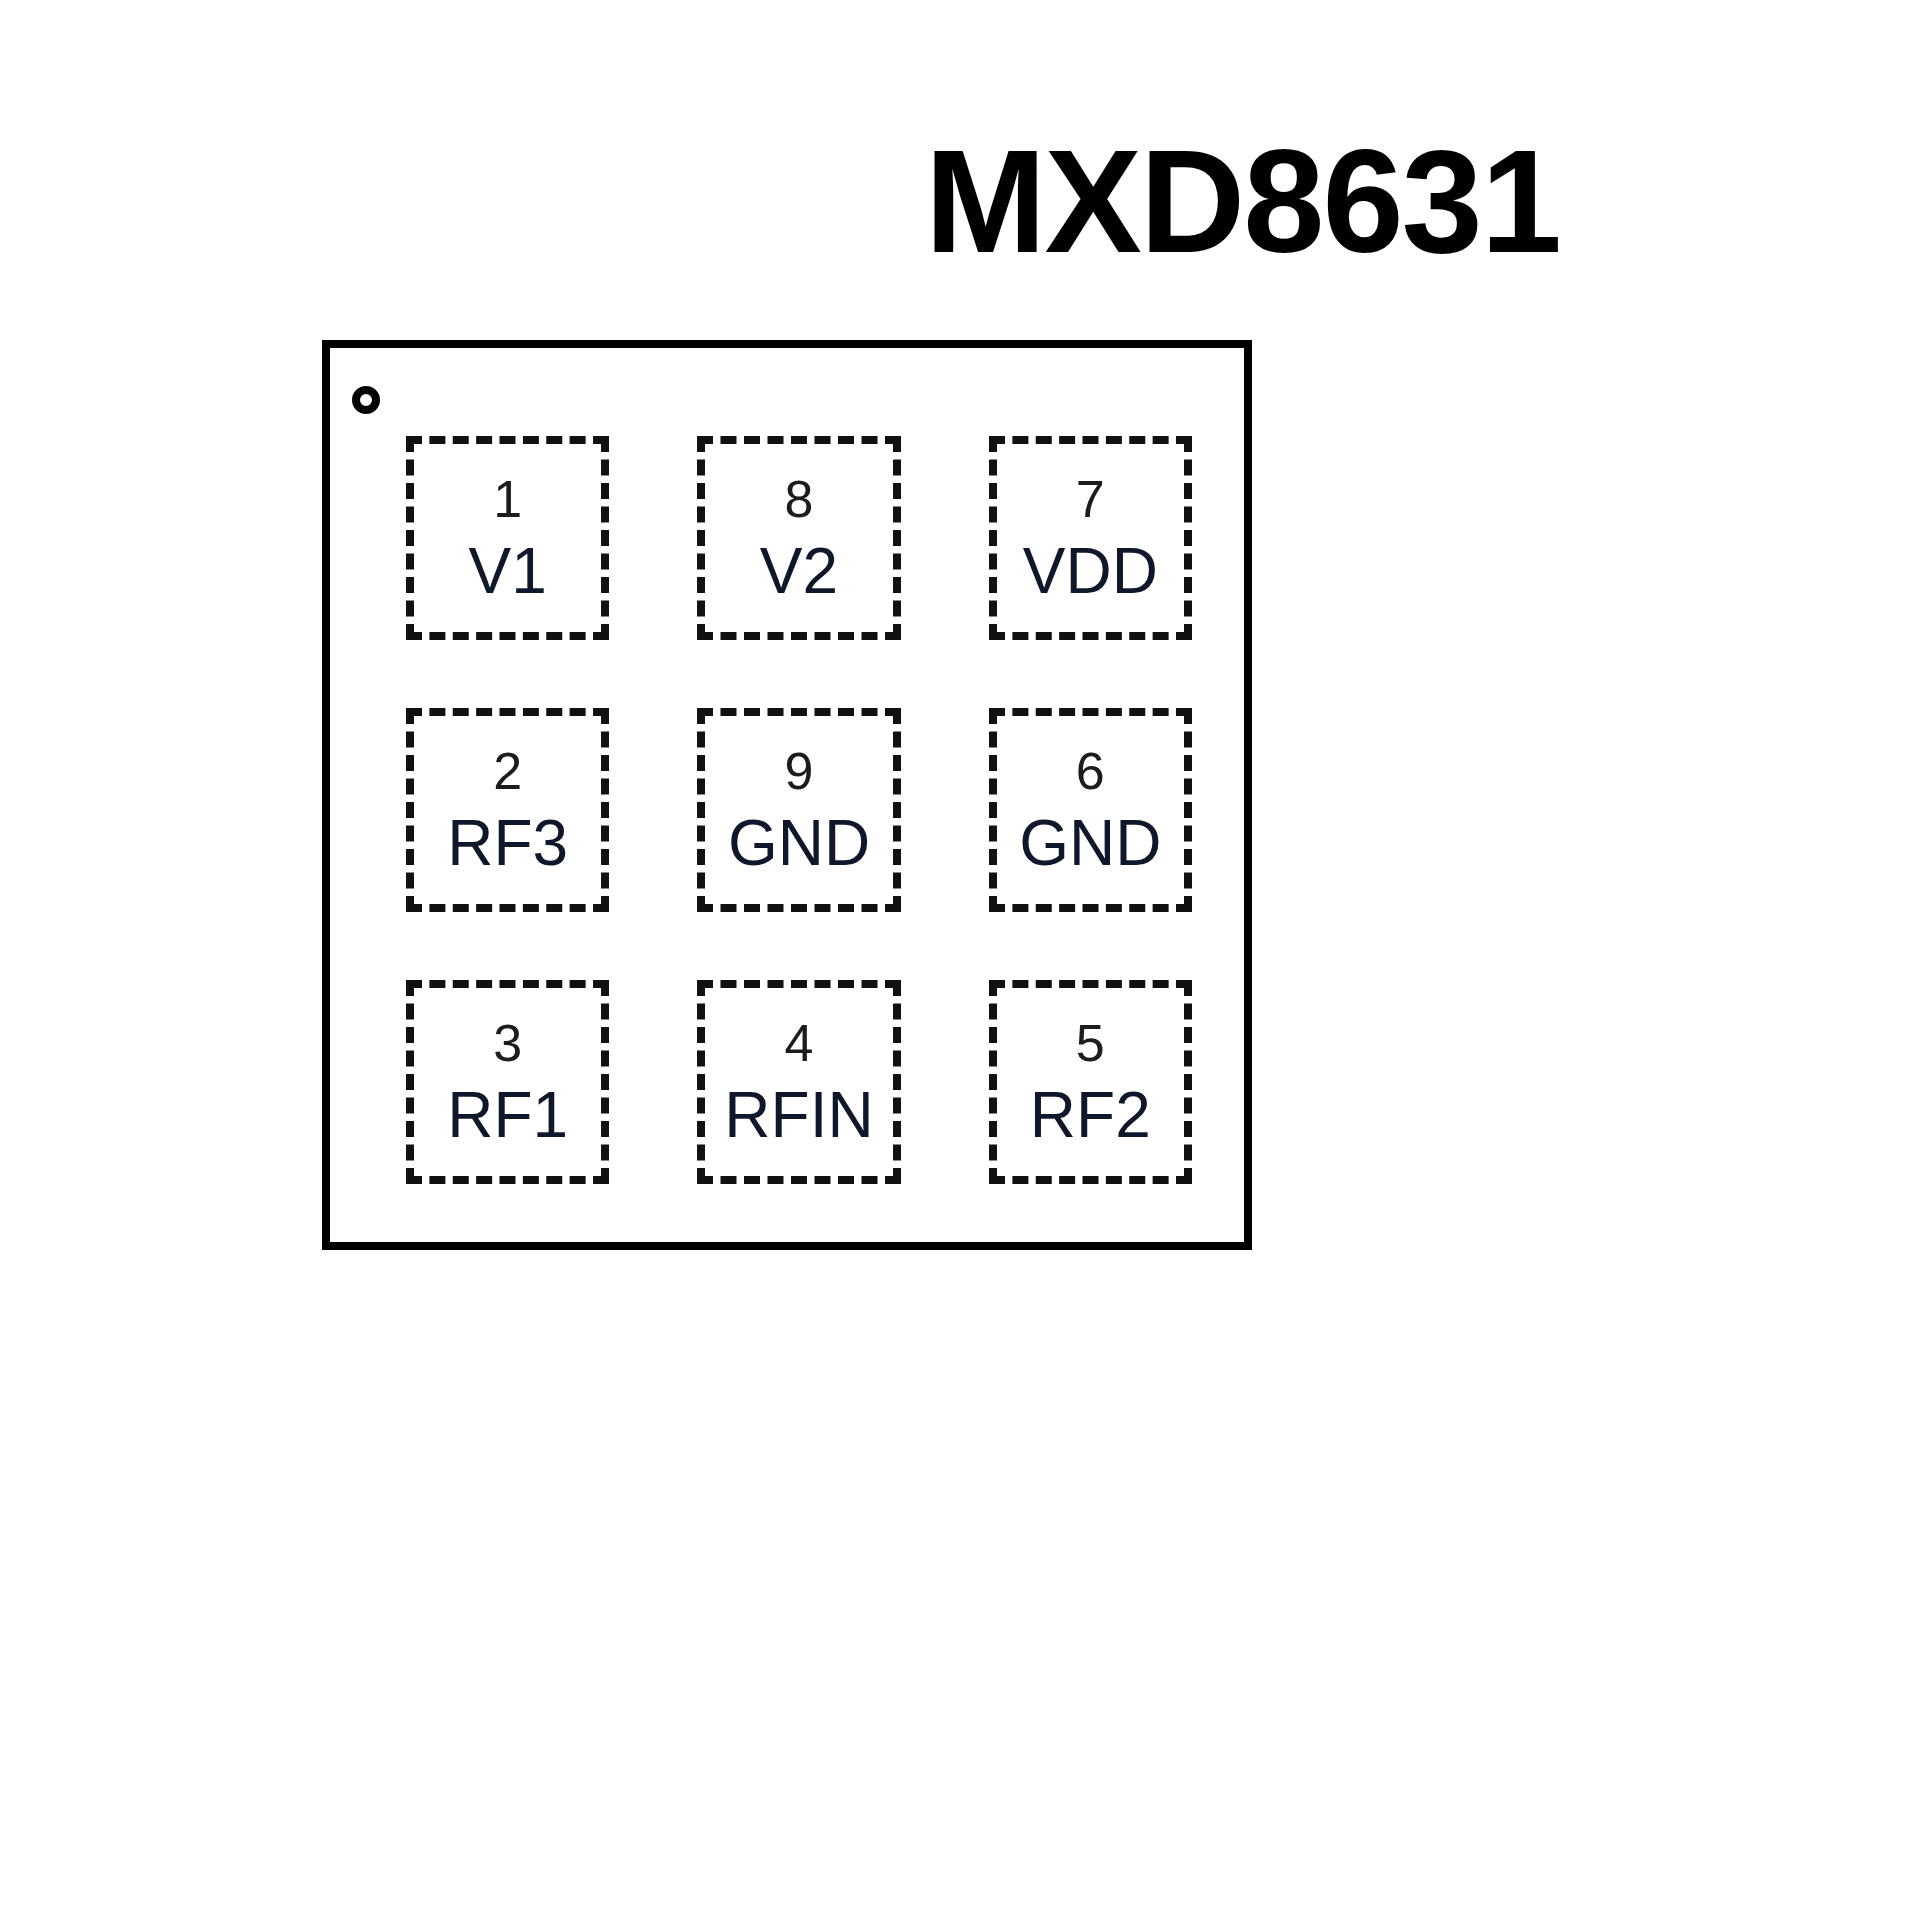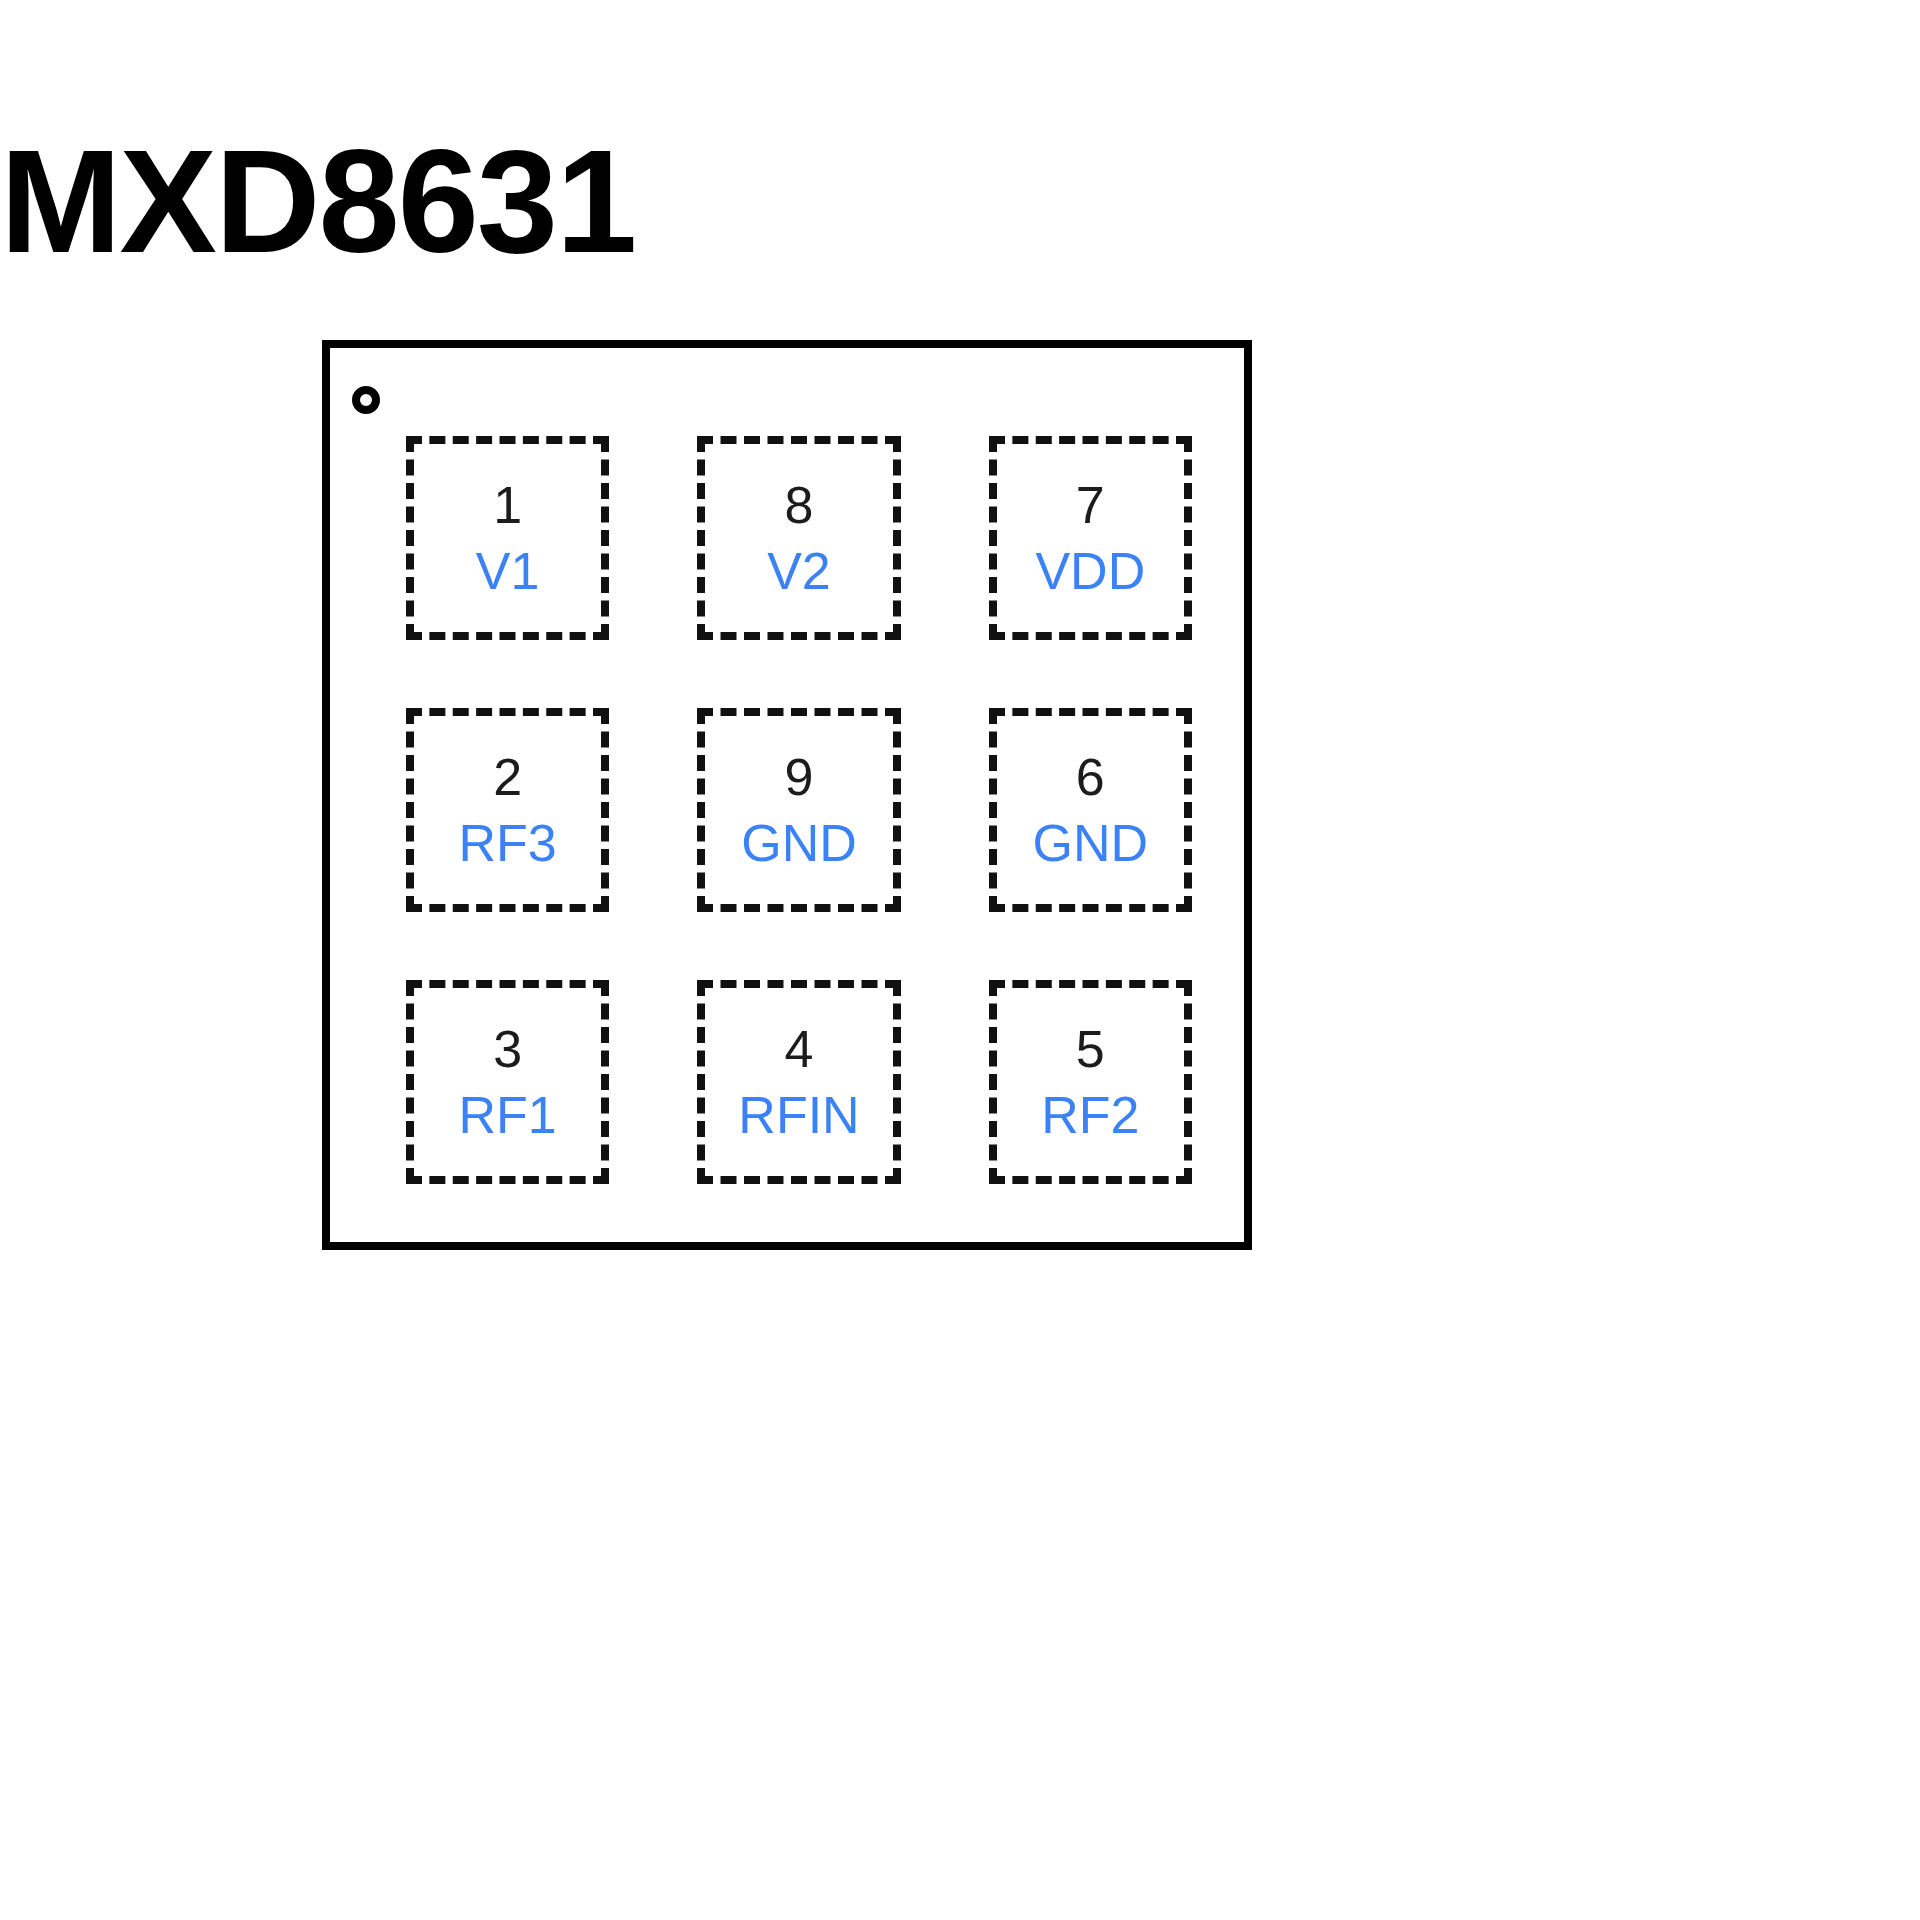--- a/index.html
+++ b/index.html
@@ -14,21 +14,21 @@
   .canvas {
     position: absolute;
     left: 0; top: 0;
     width: 1920px; height: 1920px;
   }
   .title {
     position: absolute;
     left: 0;
     top: 118px;
     width: 1560px;
-    text-align: left;
+    text-align: right;
     font-size: 146px;
     font-weight: bold;
     letter-spacing: -2px;
     color: #000000;
   }
   .package-box {
     position: absolute;
     left: 322px;
     top: 340px;
     width: 930px;
@@ -66,22 +66,22 @@
     justify-content: center;
     gap: 14px;
     background: #ffffff;
   }
   .pad .pin-number {
     font-size: 52px;
     color: #1c1c1c;
     line-height: 1;
   }
   .pad .pin-name {
-    font-size: 52px;
-    color: #3b82f6;
+    font-size: 64px;
+    color: #0f172a;
     line-height: 1;
   }
 </style>
 </head>
 <body>
 
 <div class="canvas">
 
   <div class="title">MXD8631</div>
 

